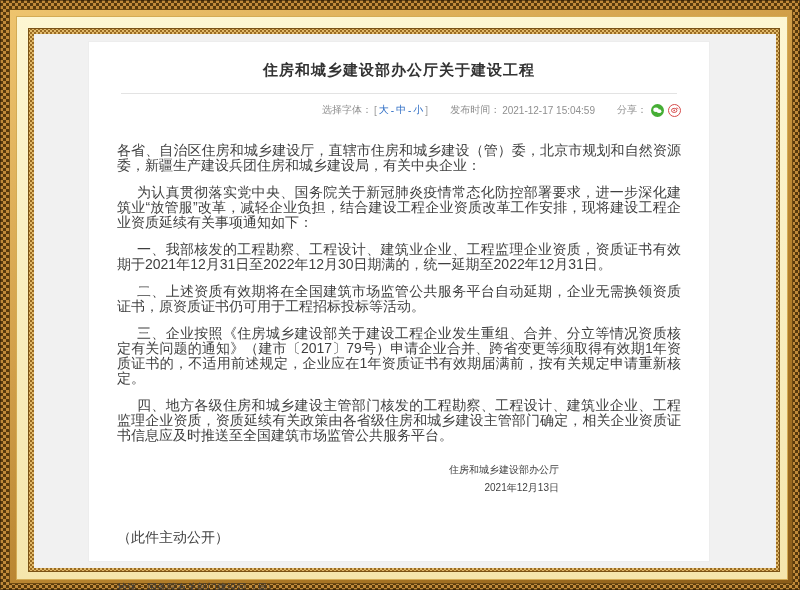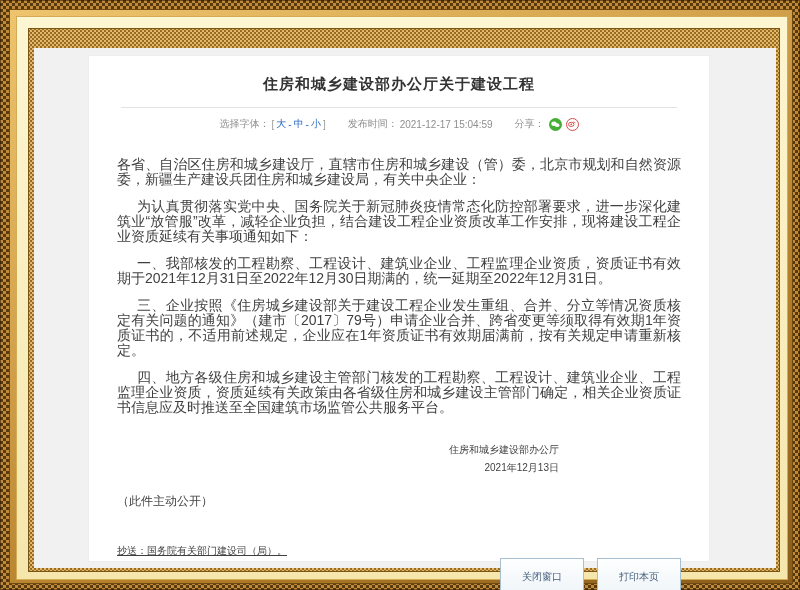--- a/index.html
+++ b/index.html
@@ -22,21 +22,21 @@
     box-shadow: inset 0 0 0 1px #6e4a12;
   }
   .frame-cream-band {
     width:100%; height:100%;
     padding:12px 8px 8px 12px;
     background: linear-gradient(180deg,#fdf6d2,#f5e6ac);
     box-shadow: inset 0 0 0 1px #d3ab54;
   }
   .frame-inner-bead {
     width:100%; height:100%;
-    padding:20px 4px 4px 6px;
+    padding:6px 4px 4px 6px;
     background: repeating-conic-gradient(#9a6b22 0% 25%, #e0b96b 25% 50%);
     background-size:4px 4px;
     box-shadow: inset 0 0 0 1px #7a5316;
   }
 
   
   .page { width:100%; height:100%; background:#f1f1f1; position:relative; }
 
   .card {
     position:absolute; left:54px; top:7px; bottom:6px; width:622px;
@@ -46,43 +46,43 @@
     color:#3f3f3f;
   }
 
   .title-block { margin-top:16px; text-align:center; }
   .title-line { font-size:15px; line-height:23px; font-weight:bold; color:#333; letter-spacing:1px; }
 
   .divider { border-top:1px solid #e3e3e3; margin:12px 4px 0 4px; }
 
   .meta-row {
     margin-top:9px;
-    display:flex; align-items:center; justify-content:center;
+    display:flex; align-items:center; justify-content:flex-end;
     font-size:10px; color:#8f8f8f; gap:4px; white-space:nowrap;
   }
   .meta-group { display:flex; align-items:center; gap:2px; }
   .meta-gap { width:14px; }
   .font-link { color:#2b6bc4; cursor:pointer; }
   .font-sep { color:#2b6bc4; }
   .bracket { color:#9a9a9a; }
 
   .share-icons { display:flex; align-items:center; gap:4px; margin-left:2px; }
   .icon-circle { width:13px; height:13px; border-radius:50%; display:inline-flex; align-items:center; justify-content:center; }
   .wechat { background:#45ae34; }
   .wechat svg { width:9px; height:7px; }
   .weibo { background:#fff; border:1px solid #d64b4b; }
   .weibo svg { width:8px; height:6px; }
 
   .body-block { margin-top:26px; font-size:14px; line-height:15px; color:#3f3f3f; text-align:justify; }
   .body-block p { margin-bottom:12px; }
   .para-indent { text-indent:20px; }
 
-  .signature-block { margin-top:14px; text-align:right; padding-right:122px; font-size:10px; line-height:18px; color:#3f3f3f; }
+  .signature-block { margin-top:6px; text-align:right; padding-right:122px; font-size:10px; line-height:18px; color:#3f3f3f; }
 
-  .note-line { margin-top:16px; font-size:12px; color:#3f3f3f; }
+  .note-line { margin-top:32px; font-size:14px; color:#3f3f3f; }
   .cc-line   { margin-top:34px; font-size:10px; color:#3f3f3f;text-decoration:underline; }
 
   .button-row { margin-top:auto; margin-bottom:6px; display:flex; justify-content:flex-end; gap:13px; }
   .action-btn {
     min-width:84px; height:38px; padding:0 16px;
     font-size:10px; color:#47607d;
     background:linear-gradient(180deg,#feffff,#eef4f8);
     border:1px solid #a8bfd2; border-radius:0;
     display:inline-flex; align-items:center; justify-content:center;
     cursor:pointer; font-family:inherit;
@@ -140,20 +140,21 @@
                         </svg>
                     </span>
                   </span>
                 </div>
               </div>
 
               <div class="body-block">
                 <p>各省、自治区住房和城乡建设厅，直辖市住房和城乡建设（管）委，北京市规划和自然资源委，新疆生产建设兵团住房和城乡建设局，有关中央企业：</p>
                 <p class="para-indent">为认真贯彻落实党中央、国务院关于新冠肺炎疫情常态化防控部署要求，进一步深化建筑业“放管服”改革，减轻企业负担，结合建设工程企业资质改革工作安排，现将建设工程企业资质延续有关事项通知如下：</p>
                 <p class="para-indent">一、我部核发的工程勘察、工程设计、建筑业企业、工程监理企业资质，资质证书有效期于2021年12月31日至2022年12月30日期满的，统一延期至2022年12月31日。</p>
+                <p class="para-indent">二、上述资质有效期将在全国建筑市场监管公共服务平台自动延期，企业无需换领资质证书，原资质证书仍可用于工程招标投标等活动。</p>
                 <p class="para-indent">三、企业按照《住房城乡建设部关于建设工程企业发生重组、合并、分立等情况资质核定有关问题的通知》（建市〔2017〕79号）申请企业合并、跨省变更等须取得有效期1年资质证书的，不适用前述规定，企业应在1年资质证书有效期届满前，按有关规定申请重新核定。</p>
                 <p class="para-indent">四、地方各级住房和城乡建设主管部门核发的工程勘察、工程设计、建筑业企业、工程监理企业资质，资质延续有关政策由各省级住房和城乡建设主管部门确定，相关企业资质证书信息应及时推送至全国建筑市场监管公共服务平台。</p>
               </div>
 
               <div class="signature-block">
                 <div>住房和城乡建设部办公厅</div>
                 <div>2021年12月13日</div>
               </div>
 
               <div class="note-line">（此件主动公开）</div>

